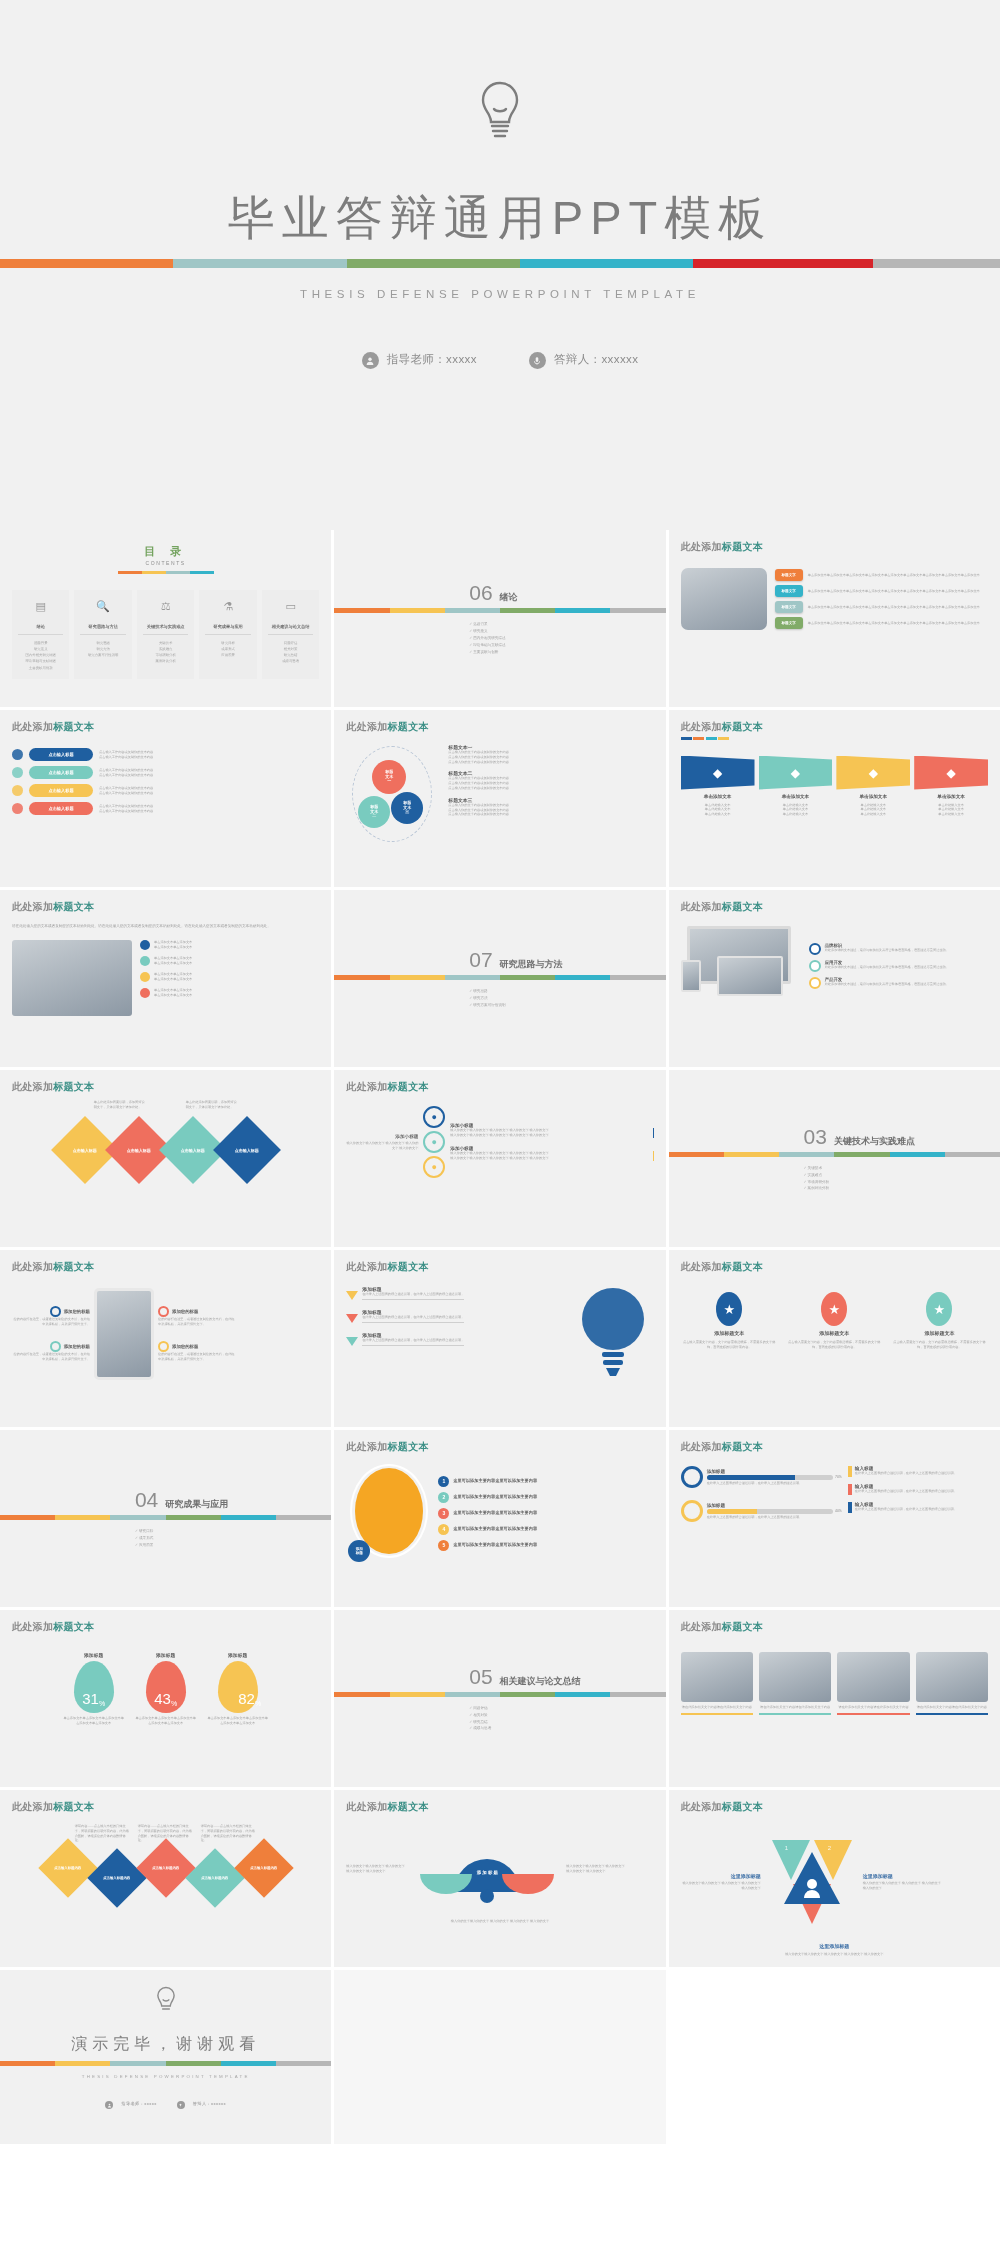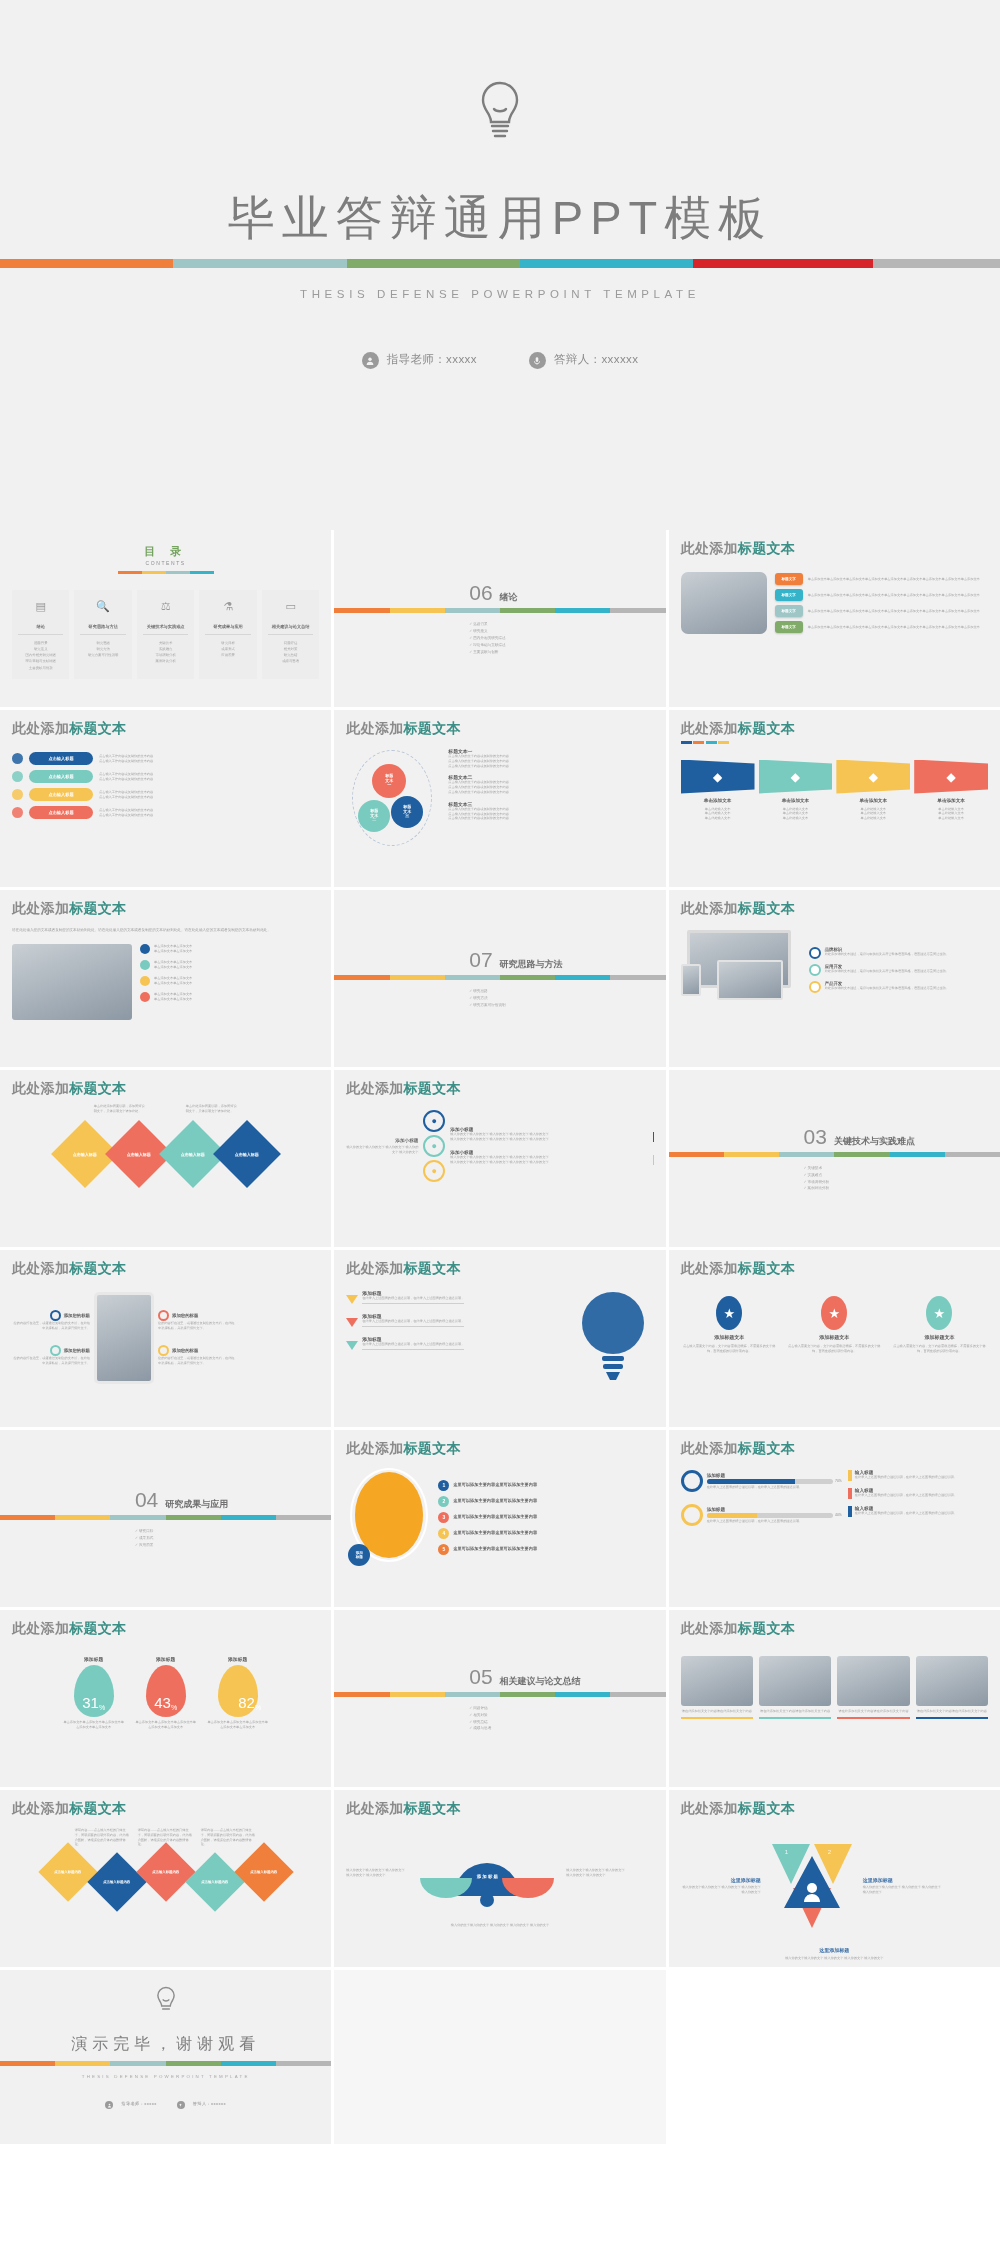--- a/index.html
+++ b/index.html
@@ -66,21 +66,21 @@
     background: #ffffff;
     padding: 0;
   }
   .slide {
     position: relative;
     background: #f1f1f1;
     height: 177px;
     overflow: hidden;
     padding: 10px 12px;
   }
-  .s-title { font-size: 14px; color: #8b8b8b; font-weight: 700; letter-spacing: .3px; }
+  .s-title { font-size: 10px; color: #8b8b8b; font-weight: 700; letter-spacing: .3px; }
   .s-title b { color: #3b8f86; font-weight: 700; }
   .body-txt { font-size: 3.6px; color: #9b9b9b; line-height: 1.55; }
   .tiny { font-size: 3.2px; color: #a2a2a2; line-height: 1.5; }
 
   
   .divider { display: flex; align-items: center; justify-content: center; height: 100%; }
   .div-inner { width: 100%; position: relative; padding-left: 40%; }
   .div-head { display: flex; align-items: baseline; gap: 7px; }
   .div-num { font-size: 21px; color: #8d8d8d; font-weight: 300; }
   .div-name { font-size: 9px; color: #6f6f6f; font-weight: 700; }

